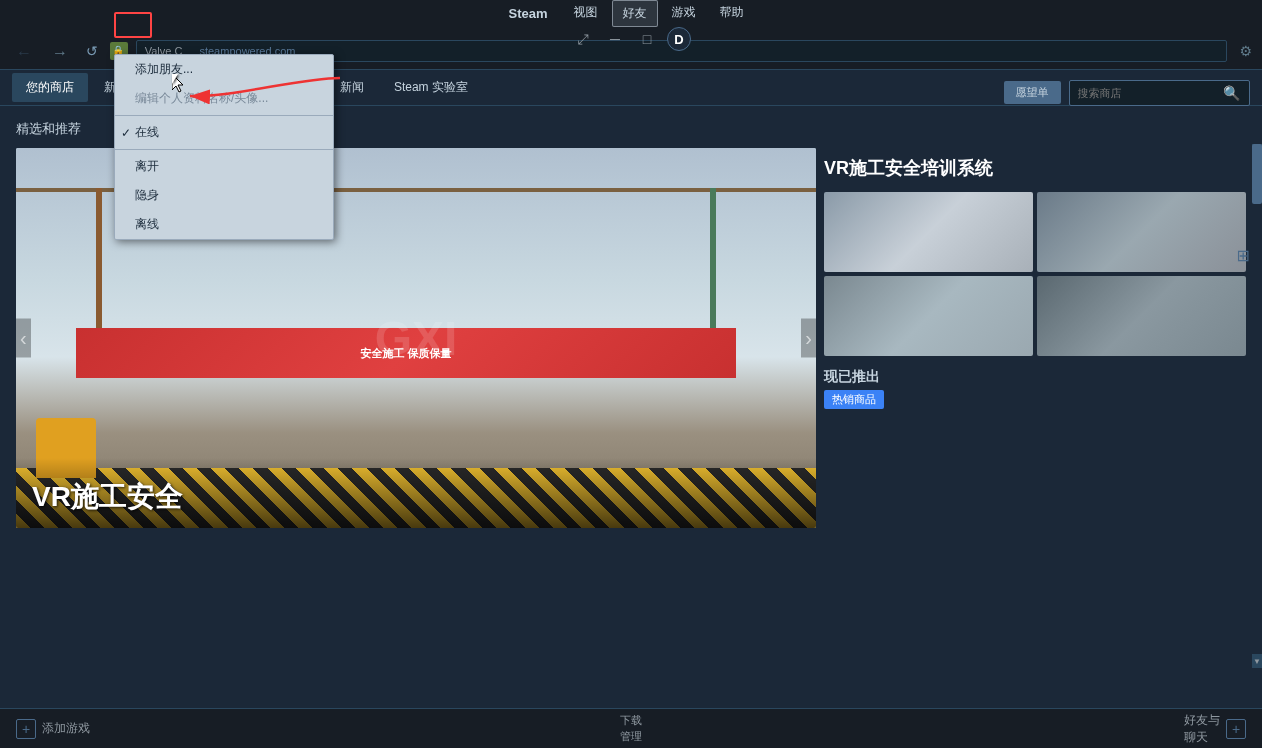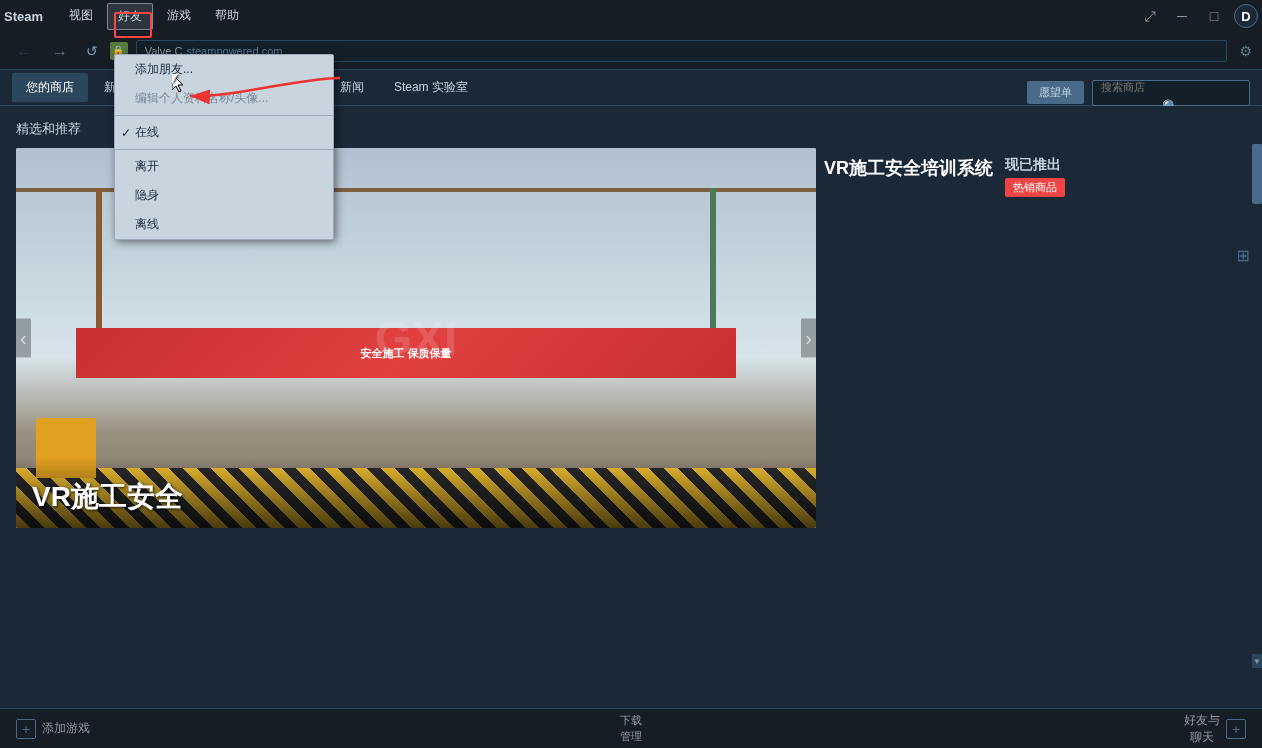--- a/index.html
+++ b/index.html
@@ -12,22 +12,23 @@
       position: relative;
     }
 
     
     #titlebar {
       height: 32px;
       background: #171d25;
       display: flex;
       align-items: center;
       justify-content: space-between;
-      padding: 0 4px;
+      padding: 0 20px;
       position: relative;
+      flex-direction: column;
     }
     #titlebar-left {
       display: flex;
       align-items: center;
       gap: 16px;
     }
     .title-logo {
       color: #c6d4df;
       font-size: 13px;
       font-weight: bold;
@@ -116,21 +117,21 @@
     }
     .nav-url-bar {
       flex: 1;
       background: #132029;
       border: 1px solid #2a475e;
       border-radius: 2px;
       height: 22px;
       display: flex;
       align-items: center;
       padding: 0 8px;
-      gap: 4px;
+      gap: 17px;
     }
     .nav-url-text {
       color: #8f98a0;
       font-size: 11px;
     }
     .nav-settings-icon {
       color: #5f7a8a;
       font-size: 14px;
       cursor: pointer;
       margin-left: 4px;
@@ -171,21 +172,20 @@
     }
     .store-search-box {
       background: #132029;
       border: 1px solid #4a6a8a;
       border-radius: 2px;
       height: 26px;
       display: flex;
       align-items: center;
       padding: 0 8px;
       gap: 6px;
-      flex-direction: column;
     }
     .store-search-input {
       background: transparent;
       border: none;
       outline: none;
       color: #8f98a0;
       font-size: 11px;
       width: 140px;
     }
     .wishlist-btn {
@@ -273,21 +273,21 @@
       cursor: pointer;
       padding: 8px 4px;
       background: rgba(0,0,0,0.3);
     }
     .hero-nav-left { left: 0; }
     .hero-nav-right { right: 0; }
 
     #hero-sidebar {
       flex: 1;
       display: flex;
-      flex-direction: row;
+      flex-direction: column;
       gap: 4px;
     }
     .hero-product-title {
       color: #fff;
       font-size: 18px;
       font-weight: bold;
       padding: 8px 0;
     }
     .hero-thumbnails {
       display: grid;
@@ -318,21 +318,21 @@
       font-size: 12px;
     }
     .hero-release-title {
       color: #c6d4df;
       font-size: 14px;
       font-weight: bold;
       margin-bottom: 4px;
     }
     .hot-badge {
       display: inline-block;
-      background: #ef4444;
+      background: #3b82f6;
       color: #fff;
       font-size: 11px;
       padding: 2px 8px;
       border-radius: 2px;
     }
 
     
     #bottom-bar {
       position: absolute;
       bottom: 0;
@@ -671,19 +671,19 @@
 <div id="bottom-bar">
   <div class="bottom-add-game">
     <div class="bottom-add-icon">+</div>
     <span>添加游戏</span>
   </div>
   <div class="bottom-download">
     <div>下载</div>
     <div>管理</div>
   </div>
   <div class="bottom-friends">
-    <div style="text-align:center;margin-left:47px;">
+    <div style="text-align:left;margin-left:47px;">
       <div>好友与</div>
       <div>聊天</div>
     </div>
     <div class="bottom-friends-icon">+</div>
   </div>
 </div>
 
 </body></html>

